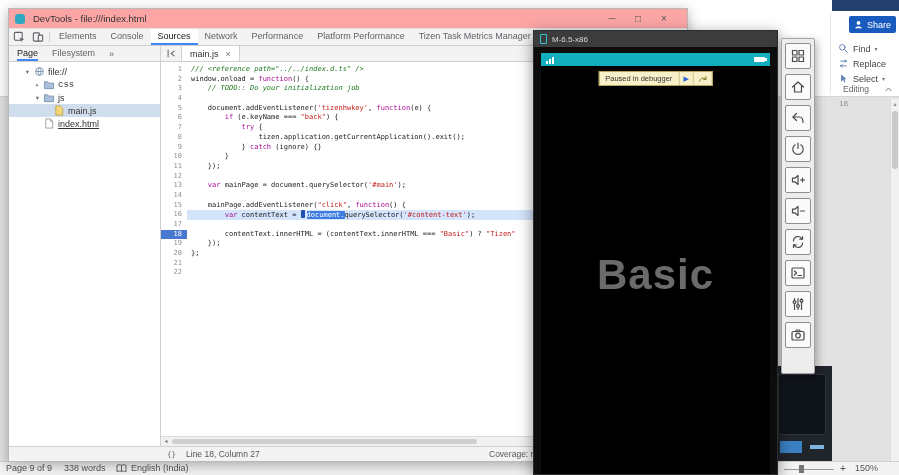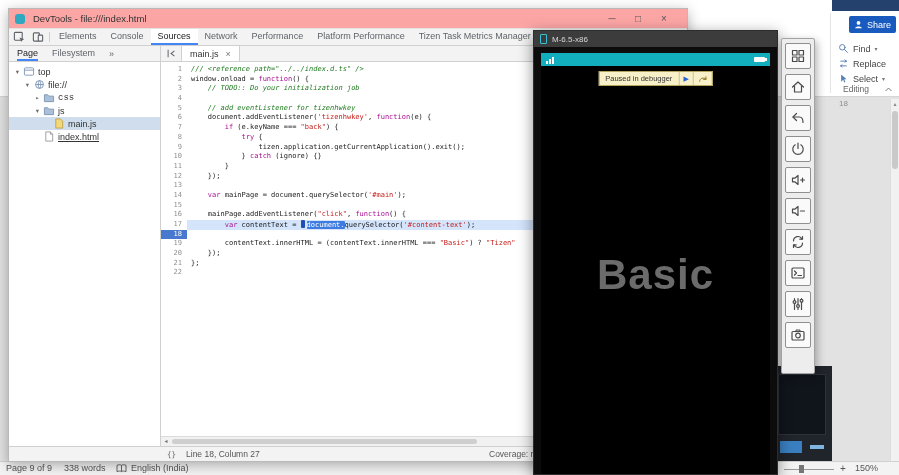--- a/index.html
+++ b/index.html
@@ -223,32 +223,20 @@
       </div>
   </div>
   <div class="dt-main">
     <div class="dt-sidebar">
       <div class="dt-side-tabs">
           <span class="side-tab active">Page</span>
           <span class="side-tab">Filesystem</span>
           <span class="side-overflow">»</span>
         </div>
       <div class="dt-tree">
-          <div class="tree-row" style="padding-left: 4px;">
-            <span class="tree-arrow">▾</span>
-            <span class="tree-icon">
-              <svg viewBox="0 0 13 12" width="12" height="11">
-                <g fill="none" stroke="#7d95b5">
-                  <rect x="1.5" y="2" width="10" height="8" rx="1"></rect>
-                  <path d="M1.5 4.5 H11.5"></path>
-                </g>
-              </svg>
-            </span>
-            <span class="tree-label">top</span>
-          </div>
           <div class="tree-row" style="padding-left: 14px;">
             <span class="tree-arrow">▾</span>
             <span class="tree-icon">
               <svg viewBox="0 0 12 12" width="11" height="11">
                 <g fill="none" stroke="#7d95b5">
                   <circle cx="6" cy="6" r="4.3"></circle>
                   <path d="M1.7 6 H10.3 M6 1.7 C8 3.6 8 8.4 6 10.3 C4 8.4 4 3.6 6 1.7"></path>
                 </g>
               </svg>
             </span>
@@ -330,21 +318,20 @@
           <div class="gut">19</div>
           <div class="gut">20</div>
           <div class="gut">21</div>
           <div class="gut">22</div>
         </div>
       <div class="ed-lines">
           <div class="cl"><span class="tok-cm">/// &lt;reference path="../../index.d.ts" /&gt;</span></div>
           <div class="cl"><span class="tok-p">window.onload = </span><span class="tok-k">function</span><span class="tok-p">() {</span></div>
           <div class="cl"><span class="tok-cm">    // TODO:: Do your initialization job</span></div>
           <div class="cl"></div>
-          <div class="cl"><span class="tok-cm">    // add eventListener for tizenhwkey</span></div>
           <div class="cl"><span class="tok-p">    document.addEventListener(</span><span class="tok-s">'tizenhwkey'</span><span class="tok-p">, </span><span class="tok-k">function</span><span class="tok-p">(e) {</span></div>
           <div class="cl"><span class="tok-p">        </span><span class="tok-k">if</span><span class="tok-p"> (e.keyName === </span><span class="tok-s">"back"</span><span class="tok-p">) {</span></div>
           <div class="cl"><span class="tok-p">            </span><span class="tok-k">try</span><span class="tok-p"> {</span></div>
           <div class="cl"><span class="tok-p">                tizen.application.getCurrentApplication().exit();</span></div>
           <div class="cl"><span class="tok-p">            } </span><span class="tok-k">catch</span><span class="tok-p"> (ignore) {}</span></div>
           <div class="cl"><span class="tok-p">        }</span></div>
           <div class="cl"><span class="tok-p">    });</span></div>
           <div class="cl"></div>
           <div class="cl"><span class="tok-p">    </span><span class="tok-k">var</span><span class="tok-p"> mainPage = document.querySelector(</span><span class="tok-s">'#main'</span><span class="tok-p">);</span></div>
           <div class="cl"></div>

